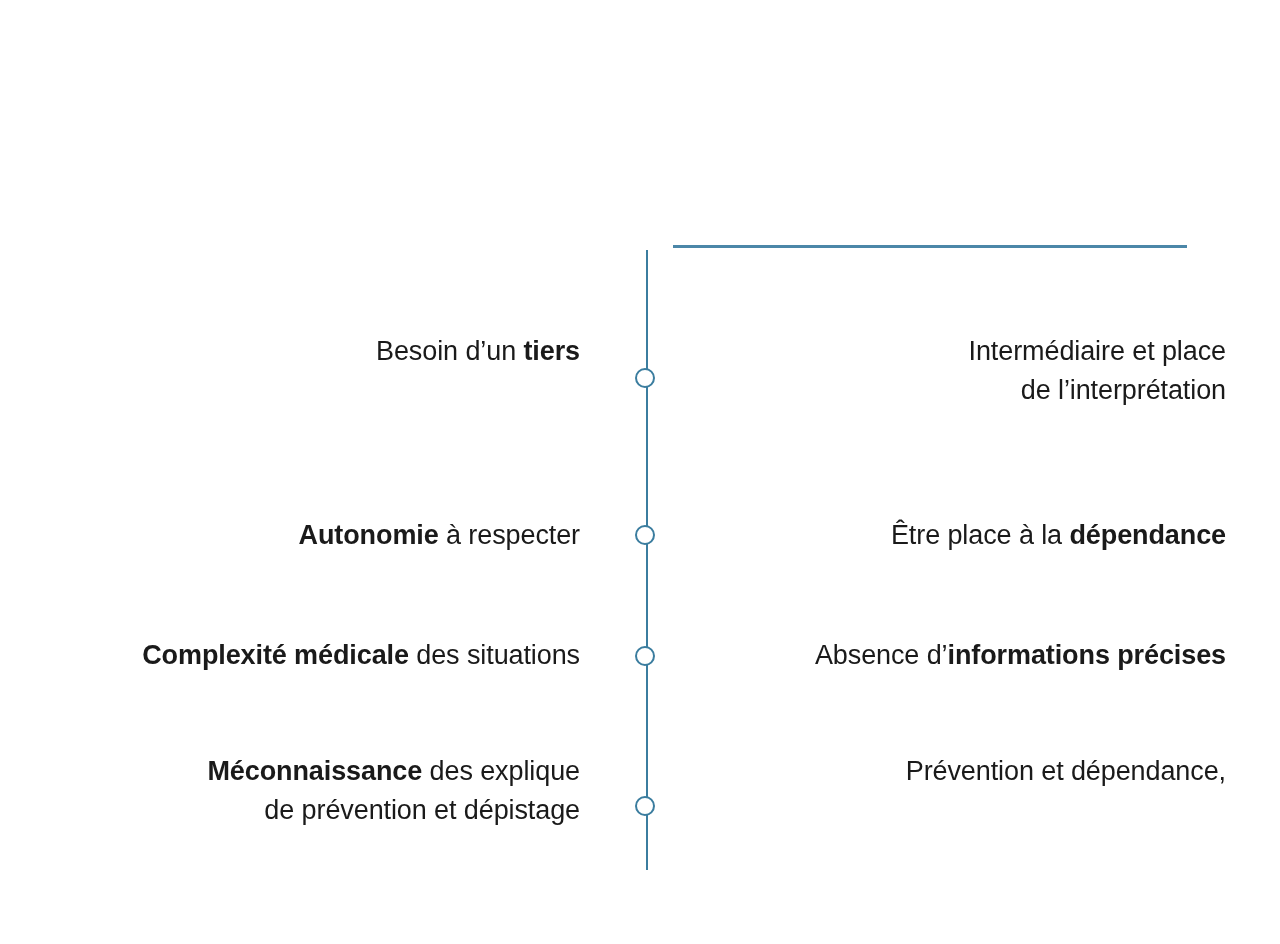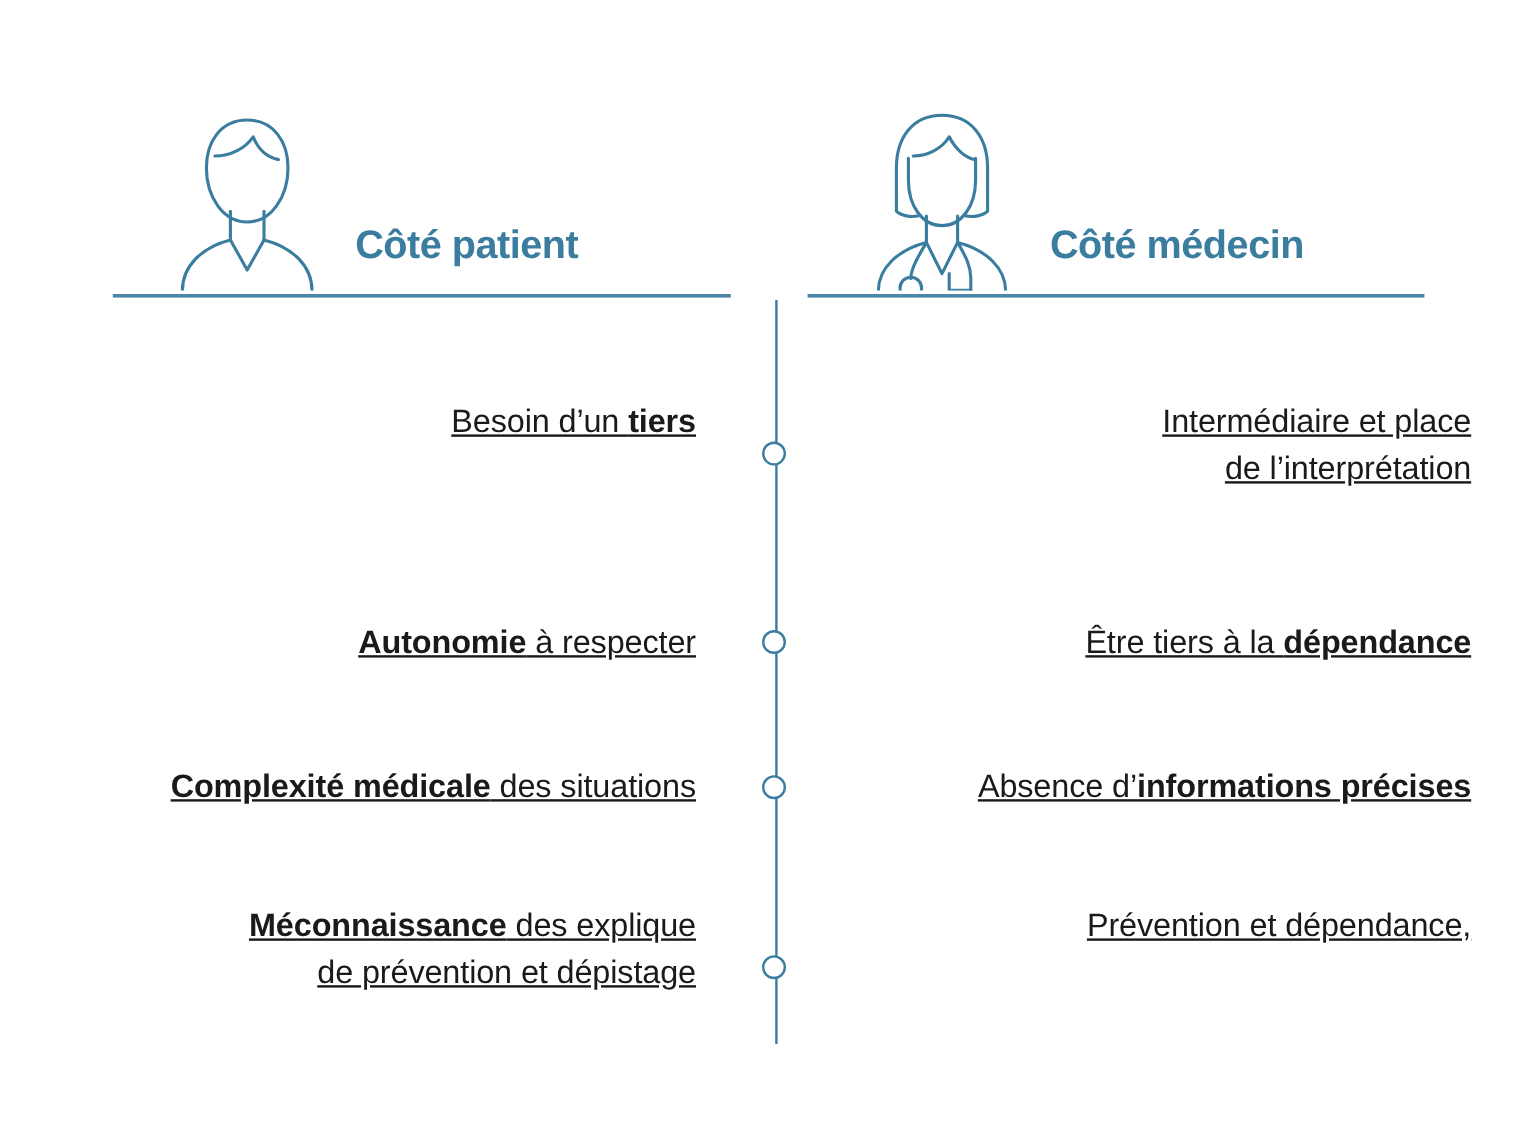--- a/index.html
+++ b/index.html
@@ -104,80 +104,29 @@
     right: 700px;
     text-align: right;
     width: 520px;
   }
   .cell.right {
     left: 706px;
     text-align: right;
     width: 520px;
   }
   .cell b { font-weight: 700; }
-  .cell .line { display: block; white-space: nowrap; text-decoration: underline; }
+  .cell .line { display: block; white-space: nowrap; }
 </style>
 </head>
 <body>
 
 <div id="canvas">
 
-  <div class="col-header left">
-    <div class="header-inner">
-      <svg class="persona-icon" viewBox="0 0 132 150">
-        <g fill="none" stroke="#3b7d9f" stroke-width="2.6" stroke-linecap="round" stroke-linejoin="round">
-
-          <path d="M66 8 C44 8 32 26 32 48 C32 72 46 93 66 93 C86 93 100 72 100 48 C100 26 88 8 66 8 Z"></path>
-
-          <path d="M39 38 C52 38 64 32 71 22 C75 32 82 39 92 41"></path>
-
-          <path d="M52 84 L52 108"></path>
-          <path d="M80 84 L80 108"></path>
-
-          <path d="M52 108 L66 133 L80 108"></path>
-
-          <path d="M52 108 C28 114 12 130 12 150"></path>
-          <path d="M80 108 C104 114 120 130 120 150"></path>
-        </g>
-      </svg>
-      <div class="col-title">Côté patient</div>
-    </div>
-    <div class="header-rule"></div>
-  </div>
 
   <div class="col-header right">
-    <div class="header-inner">
-      <svg class="persona-icon" viewBox="0 0 132 150">
-        <g fill="none" stroke="#3b7d9f" stroke-width="2.6" stroke-linecap="round" stroke-linejoin="round">
-
-          <path d="M66 4 C42 4 28 22 28 48 L28 84 C32 88 40 89 46 88"></path>
-          <path d="M66 4 C90 4 104 22 104 48 L104 84 C100 88 92 89 86 88"></path>
-
-          <path d="M38 40 C38 40 38 52 38 58 C38 80 50 96 66 96 C82 96 94 80 94 58 C94 52 94 40 94 40"></path>
-
-          <path d="M42 38 C54 38 66 32 72 22 C77 32 85 39 93 41"></path>
-
-          <path d="M53 88 L53 110"></path>
-          <path d="M79 88 L79 110"></path>
-
-          <path d="M53 110 L66 136 L79 110"></path>
-
-          <path d="M53 110 C29 116 13 132 13 150"></path>
-          <path d="M79 110 C103 116 119 132 119 150"></path>
-
-          <path d="M53 110 C46 122 40 132 40 140"></path>
-
-          <circle cx="40" cy="148" r="9"></circle>
-
-          <path d="M79 110 C86 122 90 130 90 140 L90 150"></path>
-          <path d="M90 150 L72 150 L72 136"></path>
-        </g>
-      </svg>
-      <div class="col-title">Côté médecin</div>
-    </div>
     <div class="header-rule"></div>
   </div>
 
   <div id="timeline-axis"></div>
   <div class="timeline-node" style="top:368px"></div>
   <div class="timeline-node" style="top:525px"></div>
   <div class="timeline-node" style="top:646px"></div>
   <div class="timeline-node" style="top:796px"></div>
 
   <div class="row" style="top:332px">
@@ -188,21 +137,21 @@
         <span class="line"><span>Intermédiaire et place</span></span>
         <span class="line"><span>de l’interprétation</span></span>
       </div>
   </div>
 
   <div class="row" style="top:516px">
     <div class="cell left">
         <span class="line"><b>Autonomie</b><span> à respecter</span></span>
       </div>
     <div class="cell right">
-        <span class="line"><span>Être tiers à la </span><b>dépendance</b></span>
+        <span class="line"><span>Être place à la </span><b>dépendance</b></span>
       </div>
   </div>
 
   <div class="row" style="top:636px">
     <div class="cell left">
         <span class="line"><b>Complexité médicale</b><span> des situations</span></span>
       </div>
     <div class="cell right">
         <span class="line"><span>Absence d’</span><b>informations précises</b></span>
       </div>

